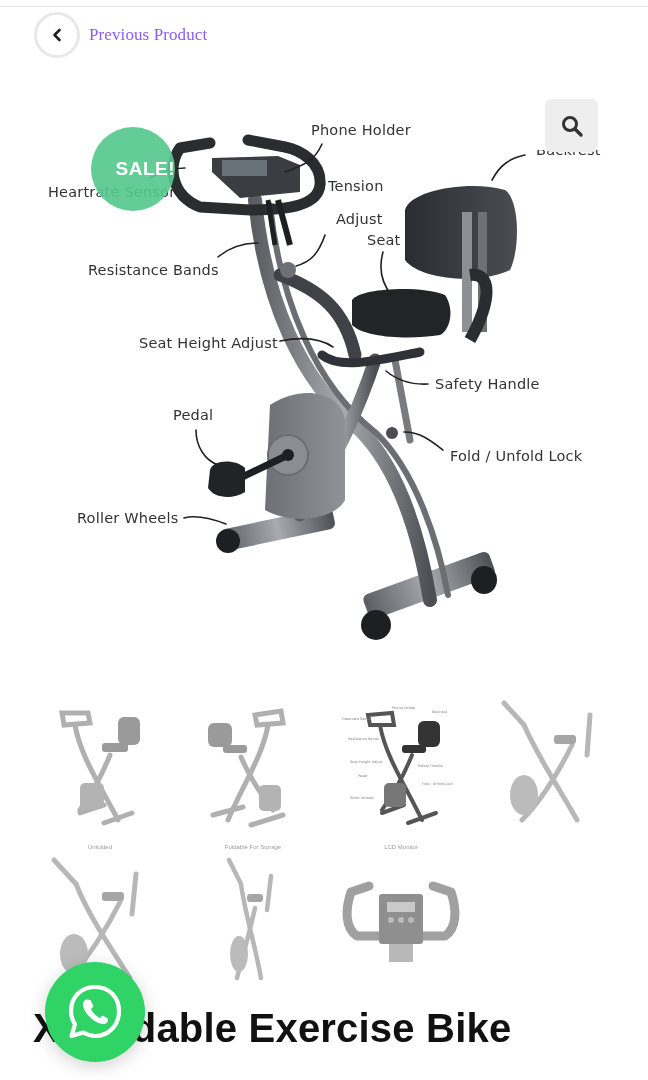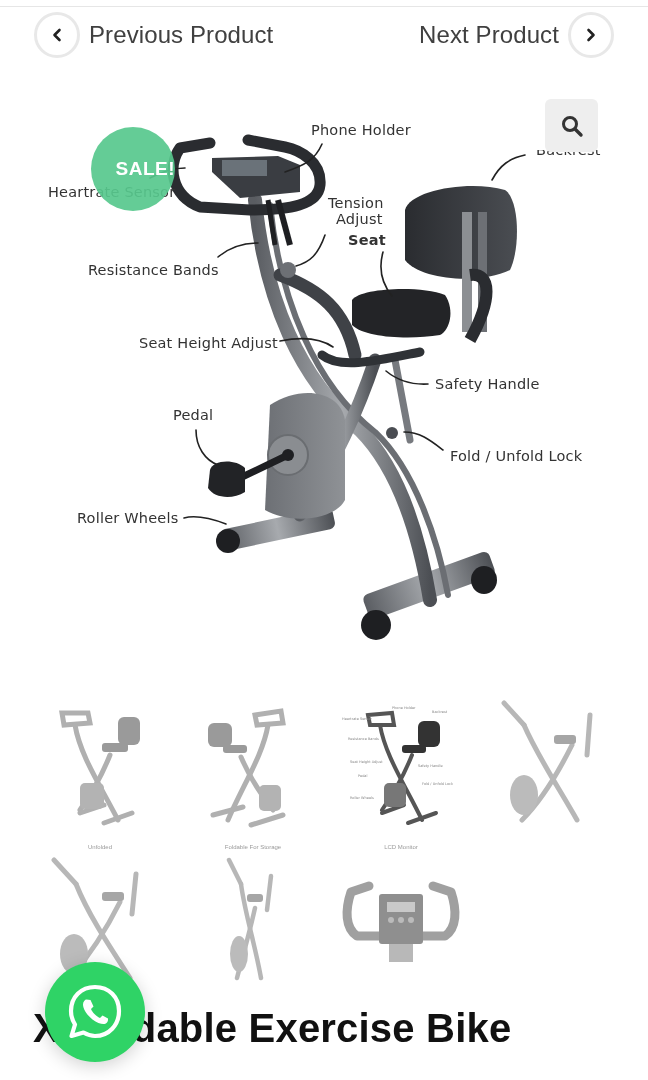--- a/index.html
+++ b/index.html
@@ -7,21 +7,21 @@
   body { font-family: "Liberation Sans", "DejaVu Sans", sans-serif; color: #333; position: relative; }
 
   .top-rule { position: absolute; left: 0; top: 6px; width: 648px; height: 1px; background: #e6e6e6; }
 
   .product-nav { position: absolute; left: 0; top: 12px; width: 648px; height: 46px; }
   .nav-link { position: absolute; top: 0; height: 46px; display: flex; align-items: center; cursor: pointer; }
   .nav-link.prev { left: 34px; }
   .nav-link.next { right: 34px; }
   .nav-circle { width: 46px; height: 46px; border-radius: 50%; border: 3px solid #e8e8e8; display: flex; align-items: center; justify-content: center; background: #fff; }
   .nav-circle svg { width: 14px; height: 14px; }
-  .nav-label { font-size: 24px; color: #404040; letter-spacing: 0.1px; }
+  .nav-label { font-size: 17px; color: #8b5cf6; letter-spacing: 0.1px; font-family: Liberation Serif, serif; }
   .nav-link.prev .nav-label { margin-left: 9px; }
   .nav-link.next .nav-label { margin-right: 9px; }
 
   .gallery { position: absolute; left: 0; top: 80px; width: 648px; height: 580px; }
   .main-image { position: absolute; left: 40px; top: 20px; width: 570px; height: 560px; }
 
   .callout { position: absolute; font-size: 14.5px; color: #333; font-family: "DejaVu Sans", sans-serif; white-space: nowrap; letter-spacing: 0.2px; }
 
   .sale-badge { position: absolute; left: 91px; top: 127px; width: 84px; height: 84px; border-radius: 50%; background: rgba(87, 200, 141, 0.92); display: flex; align-items: center; justify-content: flex-end; z-index: 3; }
   .sale-text { color: #fff; font-weight: bold; font-size: 19px; letter-spacing: 0.5px; }
@@ -43,28 +43,20 @@
 <div class="top-rule"></div>
 
 <nav class="product-nav">
   <a class="nav-link prev">
     <span class="nav-circle">
       <svg viewBox="0 0 14 14">
           <path d="M9.5 2 L4.5 7 L9.5 12" fill="none" stroke="#222" stroke-width="2.6" stroke-linecap="round" stroke-linejoin="round"></path>
         </svg>
     </span>
     <span class="nav-label">Previous Product</span>
-  </a>
-  <a class="nav-link next">
-    <span class="nav-label">Next Product</span>
-    <span class="nav-circle">
-      <svg viewBox="0 0 14 14">
-          <path d="M4.5 2 L9.5 7 L4.5 12" fill="none" stroke="#222" stroke-width="2.6" stroke-linecap="round" stroke-linejoin="round"></path>
-        </svg>
-    </span>
   </a>
 </nav>
 
 <div class="gallery">
   <svg class="main-image" viewBox="40 100 570 560" style="left:40px;top:20px;">
     <defs>
       <linearGradient id="frame" x1="0" x2="1">
         <stop offset="0" stop-color="#5a5d62"></stop>
           <stop offset="0.5" stop-color="#a7aaae"></stop>
           <stop offset="1" stop-color="#4c4f54"></stop>
@@ -133,23 +125,23 @@
       <path d="M428 384 C 410 385, 397 380, 386 371"></path>
       <path d="M196 430 C 196 447, 205 460, 218 465"></path>
       <path d="M443 450 C 430 440, 420 432, 404 432"></path>
       <path d="M184 518 C 195 515, 210 518, 226 524"></path>
     </g>
   </svg>
 
   <span class="callout" style="left:311px;top:42px;">Phone Holder</span>
   <span class="callout" style="left:536px;top:62px;clip-path:inset(8px 0 0 0);">Backrest</span>
   <span class="callout" style="left:48px;top:104px;">Heartrate Sensor</span>
-  <span class="callout" style="left:328px;top:115px;">Tension</span>
+  <span class="callout" style="left:328px;top:98px;">Tension</span>
   <span class="callout" style="left:336px;top:131px;">Adjust</span>
-  <span class="callout" style="left:348px;top:152px;font-weight:bold;">Seat</span>
+  <span class="callout" style="left:367px;top:152px;">Seat</span>
   <span class="callout" style="left:88px;top:182px;">Resistance Bands</span>
   <span class="callout" style="left:139px;top:255px;">Seat Height Adjust</span>
   <span class="callout" style="left:435px;top:296px;">Safety Handle</span>
   <span class="callout" style="left:173px;top:327px;">Pedal</span>
   <span class="callout" style="left:450px;top:368px;">Fold / Unfold Lock</span>
   <span class="callout" style="left:77px;top:430px;">Roller Wheels</span>
 </div>
 
 <div class="sale-badge">
   <span class="sale-text">SALE!</span>

